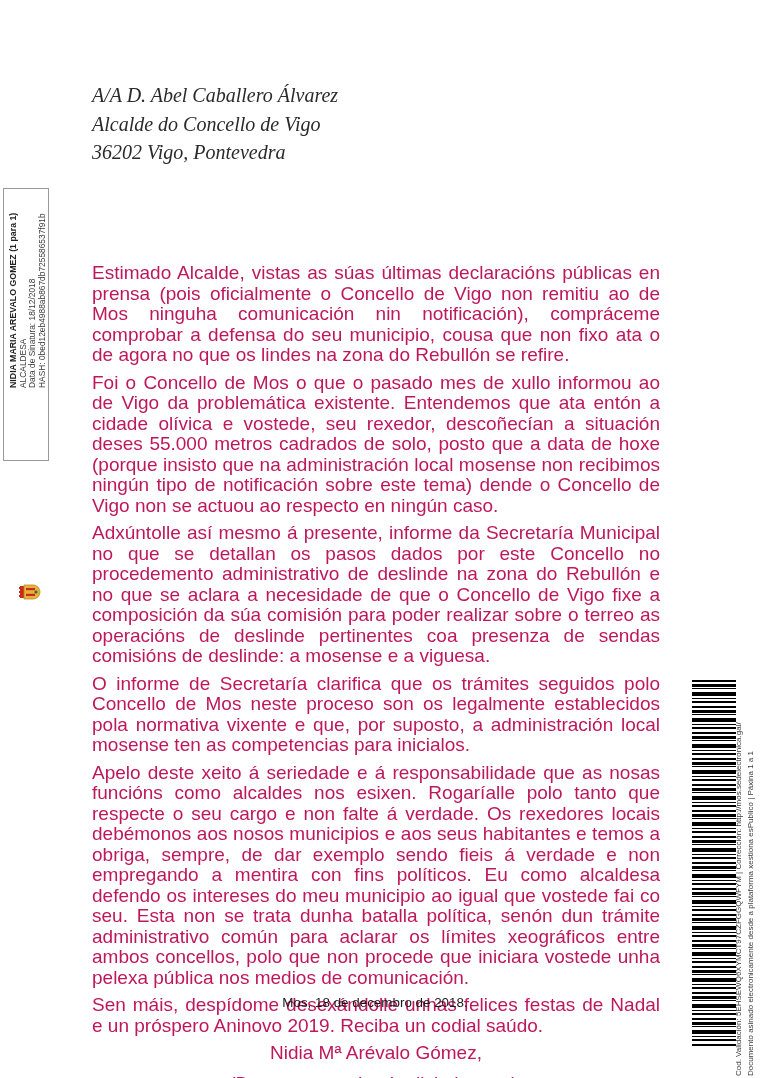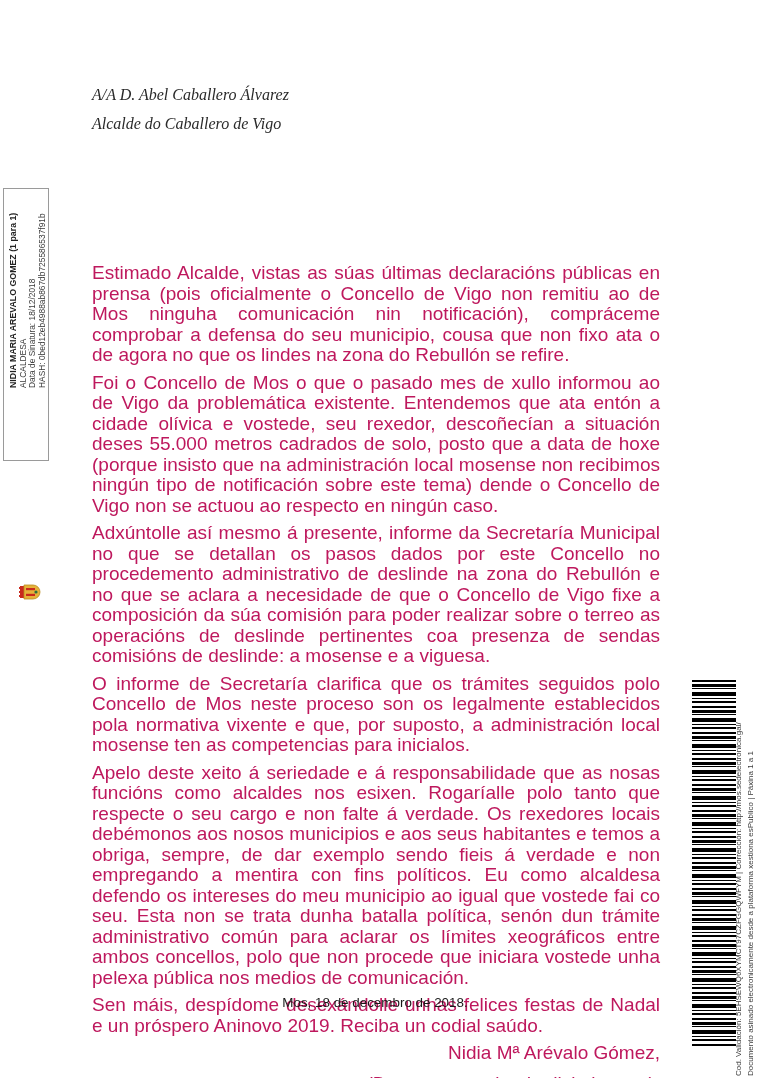--- a/index.html
+++ b/index.html
@@ -11,34 +11,34 @@
     font-family:"Liberation Sans", sans-serif;
     color:#1a1a1a;
     margin:0 auto;
   }
 
   
   .recipient{
     position:absolute;left:92px;top:86px;width:480px;
     font-family:"Liberation Serif", serif;
     font-style:italic;
-    font-size:16px;line-height:18px;
+    font-size:20px;line-height:18px;
     color:#2a2a2a;
   }
   .recipient p{margin:0 0 10.5px 0;}
 
   
   .body-text{
     position:absolute;left:92px;top:263px;width:568px;
     font-size:19px;line-height:20.5px;
     text-align:justify;
     color:#be185d;
   }
   .body-text p{margin:0 0 7px 0;}
-  .body-text p.sig{margin:3px 0 10.5px 0;text-align:right;}
+  .body-text p.sig{margin:3px 0 10.5px 0;text-align:center;}
 
   .date-line{
     position:absolute;left:92px;top:995px;width:566px;
     font-size:13.4px;text-align:center;color:#191919;
   }
 
   
   .vrot{
     position:absolute;
     transform-origin:0 0;
@@ -82,21 +82,22 @@
     white-space:nowrap;
   }
 </style>
 </head>
 <body>
 
 <div class="page">
 
   <div class="recipient">
     <p>A/A D. Abel Caballero Álvarez</p>
-    <p>Alcalde do Caballero de Vigo</p>
+    <p>Alcalde do Concello de Vigo</p>
+    <p>36202 Vigo, Pontevedra</p>
   </div>
 
   <div class="body-text">
     <p>Estimado Alcalde, vistas as súas últimas declaracións públicas en prensa (pois oficialmente o Concello de Vigo non remitiu ao de Mos ninguha comunicación nin notificación), compráceme comprobar a defensa do seu municipio, cousa que non fixo ata o de agora no que os lindes na zona do Rebullón se refire.</p>
     <p>Foi o Concello de Mos o que o pasado mes de xullo informou ao de Vigo da problemática existente. Entendemos que ata entón a cidade olívica e vostede, seu rexedor, descoñecían a situación deses 55.000 metros cadrados de solo, posto que a data de hoxe (porque insisto que na administración local mosense non recibimos ningún tipo de notificación sobre este tema) dende o Concello de Vigo non se actuou ao respecto en ningún caso.</p>
     <p>Adxúntolle así mesmo á presente, informe da Secretaría Municipal no que se detallan os pasos dados por este Concello no procedemento administrativo de deslinde na zona do Rebullón e no que se aclara a necesidade de que o Concello de Vigo fixe a composición da súa comisión para poder realizar sobre o terreo as operacións de deslinde pertinentes coa presenza de sendas comisións de deslinde: a mosense e a viguesa.</p>
     <p>O informe de Secretaría clarifica que os trámites seguidos polo Concello de Mos neste proceso son os legalmente establecidos pola normativa vixente e que, por suposto, a administración local mosense ten as competencias para inicialos.</p>
     <p>Apelo deste xeito á seriedade e á responsabilidade que as nosas funcións como alcaldes nos esixen. Rogaríalle polo tanto que respecte o seu cargo e non falte á verdade. Os rexedores locais debémonos aos nosos municipios e aos seus habitantes e temos a obriga, sempre, de dar exemplo sendo fieis á verdade e non empregando a mentira con fins políticos. Eu como alcaldesa defendo os intereses do meu municipio ao igual que vostede fai co seu. Esta non se trata dunha batalla política, senón dun trámite administrativo común para aclarar os límites xeográficos entre ambos concellos, polo que non procede que iniciara vostede unha pelexa pública nos medios de comunicación.</p>
     <p>Sen máis, despídome desexándolle unhas felices festas de Nadal e un próspero Aninovo 2019. Reciba un codial saúdo.</p>
     <p class="sig">Nidia Mª Arévalo Gómez,</p>

